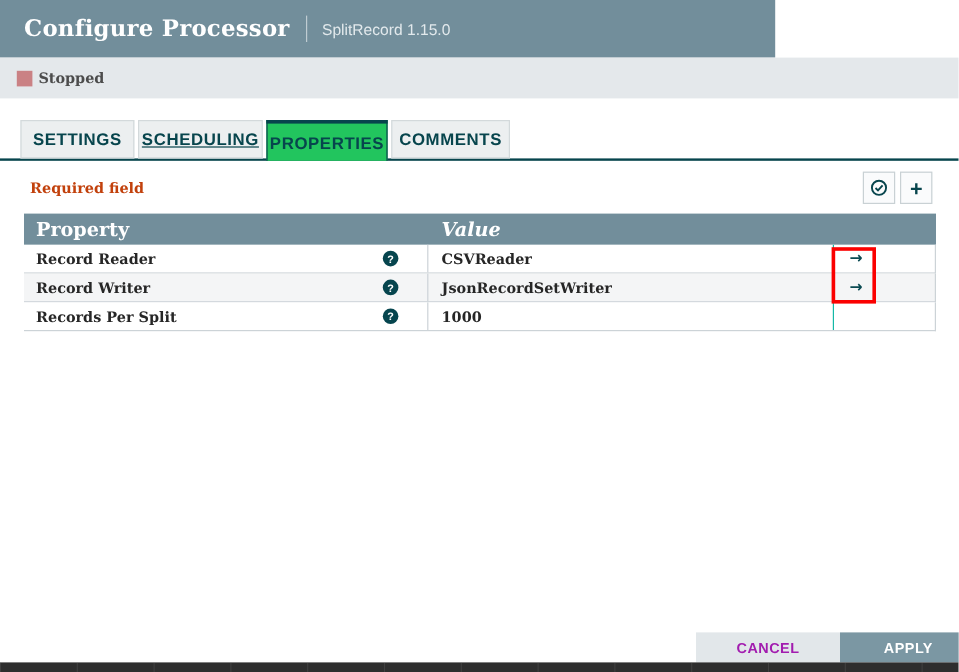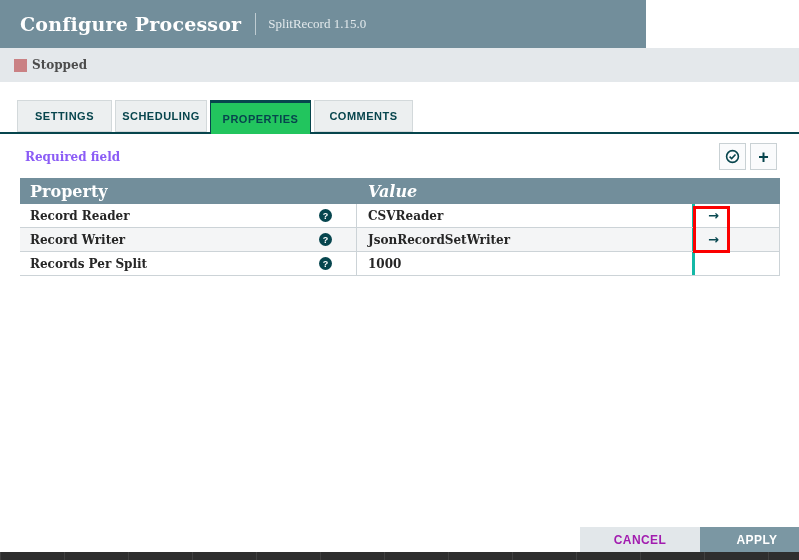--- a/index.html
+++ b/index.html
@@ -4,61 +4,61 @@
 <style>
   html,body{margin:0;padding:0;background:#fff;}
   .stage{position:relative;width:799px;height:560px;overflow:hidden;background:#fff;
          font-family:"Liberation Sans",sans-serif;}
 
   
   .dlg-header{position:absolute;left:0;top:0;width:646px;height:48px;background:#728e9b;
               display:flex;align-items:center;padding-left:20px;box-sizing:border-box;}
   .dlg-title{font-family:"DejaVu Serif",serif;font-weight:700;font-size:19px;color:#ffffff;letter-spacing:.2px;}
   .dlg-sep{width:1px;height:22px;background:rgba(255,255,255,.55);margin:0 12px 0 14px;}
-  .dlg-subtitle{font-family:Liberation Serif, serif;font-size:13px;color:#e2e9ec;}
+  .dlg-subtitle{font-family:Liberation Sans, sans-serif;font-size:13px;color:#e2e9ec;}
 
   
   .status-bar{position:absolute;left:0;top:48px;width:799px;height:34px;background:#e4e8eb;
               display:flex;align-items:center;}
   .stopped-square{width:13px;height:13px;background:#ca8184;margin-left:14px;}
   .status-label{font-family:"DejaVu Serif",serif;font-weight:700;font-size:12px;color:#4c4c4c;margin-left:5px;}
 
   
   .tabbar-line{position:absolute;left:0;top:132px;width:799px;height:2px;background:#07454d;}
   .tabbar{position:absolute;left:17px;top:100px;height:36px;display:flex;}
   .tab{height:32px;box-sizing:border-box;background:#eceff0;border:1px solid #d3d9db;
        display:flex;align-items:center;justify-content:center;
-       font-size:11px;font-weight:700;letter-spacing:.5px;color:#07454d;margin-right:3px;cursor:pointer;}
+       font-size:14px;font-weight:700;letter-spacing:.5px;color:#07454d;margin-right:3px;cursor:pointer;}
   .tab.active{background:#22c55e;border:1px solid #07454d;border-top:3px solid #07454d;border-bottom:none;
               height:34px;position:relative;z-index:3;}
-  .tab-settings{width:95px;}.tab-scheduling{width:92px;}.tab-properties{width:101px;}.tab-comments{width:99px;}
+  .tab-settings{width:95px;}.tab-scheduling{width:104px;text-decoration:underline;}.tab-properties{width:101px;}.tab-comments{width:99px;}
 
   
   .required-label{position:absolute;left:25px;top:150px;font-family:"DejaVu Serif",serif;
-                  font-weight:700;font-size:12px;color:#8b5cf6;}
+                  font-weight:700;font-size:12px;color:#c2410c;}
   .icon-btn{position:absolute;top:143px;width:27px;height:27px;box-sizing:border-box;
             border:1px solid #c9d1d4;background:#fafbfc;display:flex;align-items:center;justify-content:center;cursor:pointer;}
   .btn-verify{left:719px;}
   .btn-add{left:750px;color:#07454d;font-size:18px;font-weight:700;line-height:1;}
 
   
   .prop-table{position:absolute;left:20px;top:178px;width:760px;}
   .thead{display:flex;height:26px;background:#728e9b;align-items:center;
          font-family:"DejaVu Serif",serif;font-weight:700;font-size:16px;color:#ffffff;}
   .th-property{width:327px;padding-left:10px;}
   .th-value{flex:1;padding-left:11px;font-style:italic;}
   .th-actions{width:85px;}
   .tr{display:flex;height:24px;border-bottom:1px solid #ccd3d7;border-right:1px solid #ccd3d7;
       align-items:stretch;background:#ffffff;box-sizing:border-box;}
   .tr.alt{background:#f4f5f6;}
   .td{display:flex;align-items:center;font-family:"DejaVu Serif",serif;font-weight:700;
       font-size:12px;color:#262626;box-sizing:border-box;}
   .td-property{width:337px;border-right:1px solid #ccd3d7;padding-left:10px;padding-right:24px;
                justify-content:space-between;}
-  .td-value{flex:1;border-right:3px solid #14b8a6;padding-left:11px;}
+  .td-value{flex:1;border-right:1px solid #14b8a6;padding-left:11px;}
   .td-actions{width:84px;padding-left:13px;}
   .help-icon{width:13px;height:13px;border-radius:50%;background:#06454e;color:#fff;
              font-family:"Liberation Sans",sans-serif;font-size:9px;font-weight:700;
              display:flex;align-items:center;justify-content:center;cursor:pointer;flex:0 0 auto;}
   .goto-arrow{color:#0a4a52;font-family:"DejaVu Sans",sans-serif;font-weight:700;font-size:13px;cursor:pointer;}
 
   
   .hl-box{position:absolute;left:693px;top:206px;width:37px;height:47px;box-sizing:border-box;
           border:3px solid #fb0000;z-index:5;pointer-events:none;}
 

